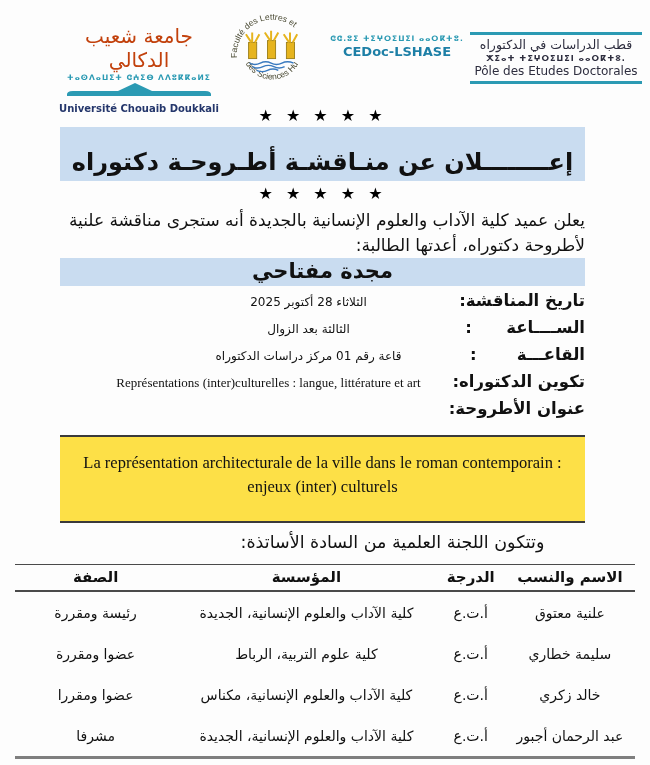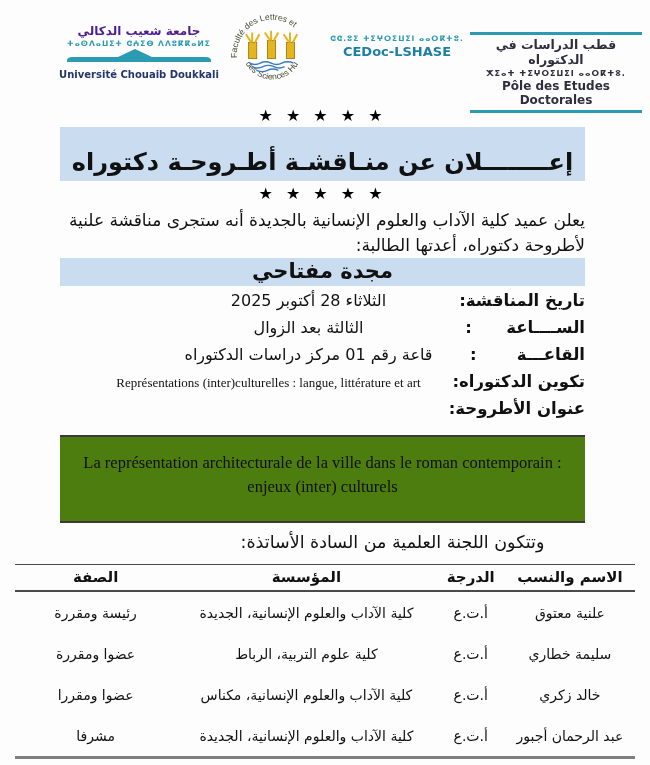--- a/index.html
+++ b/index.html
@@ -4,48 +4,48 @@
 <style>
   html,body{margin:0;padding:0;background:#e8e8e8;}
   .page{
     width:650px;height:765px;background:#fdfdfd;margin:0 auto;
     font-family:"DejaVu Sans",sans-serif;color:#111;overflow:hidden;position:relative;
   }
   
   .header{display:flex;justify-content:space-between;align-items:flex-start;
           margin:10px 8px 0 58px;height:88px;}
   .logo-uni{width:162px;text-align:center;margin-top:14px;}
-  .logo-uni .ar{color:#4c1d95;font-weight:bold;font-size:12px;direction:rtl;}
+  .logo-uni .ar{color:#c2410c;font-weight:normal;font-size:20px;direction:rtl;}
   .logo-uni .tif{color:#2b9ab3;font-weight:bold;font-size:7.5px;letter-spacing:1px;margin-top:1px;}
   .logo-uni .lat{color:#24366b;font-weight:bold;font-size:10px;margin-top:1px;}
   .logo-seal{width:104px;height:90px;}
   .logo-cedoc{width:146px;text-align:center;margin-top:22px;}
   .logo-cedoc .ar{color:#2b9ab3;font-size:14px;font-style:italic;font-weight:bold;direction:rtl;}
   .logo-cedoc .tif{color:#2b9ab3;font-weight:bold;font-size:7.5px;letter-spacing:1px;margin-top:2px;}
   .logo-cedoc .lat{color:#1d7fa6;font-weight:bold;font-size:13px;margin-top:1px;}
   .logo-pole{width:172px;text-align:center;margin-top:20px;}
   .logo-pole .rule{height:3px;background:#2b9ab3;margin:2px 0;}
-  .logo-pole .ar{color:#2e2e3f;font-weight:bold;font-size:12.5px;direction:rtl;margin-top:2px;text-align:center;}
+  .logo-pole .ar{color:#2e2e3f;font-weight:normal;font-size:12.5px;direction:rtl;margin-top:2px;text-align:center;}
   .logo-pole .tif{color:#2e2e3f;font-weight:bold;font-size:8px;letter-spacing:1px;margin-top:2px;}
-  .logo-pole .lat{color:#2e2e3f;font-weight:bold;font-size:12px;margin:1px 0 3px;}
+  .logo-pole .lat{color:#2e2e3f;font-weight:normal;font-size:12px;margin:1px 0 3px;}
   
   .content{margin:0 65px 0 60px;}
   .stars{text-align:center;font-size:16px;letter-spacing:4px;color:#000;margin-top:8px;}
   .title-band{background:#c9dcf0;text-align:center;direction:rtl;
               font-size:24px;font-weight:bold;padding:21px 0 5px;margin-top:2px;}
   .intro{direction:rtl;text-align:right;font-size:17px;line-height:25px;margin-top:5px;}
   .name-band{background:#c9dcf0;text-align:center;direction:rtl;
              font-size:21px;font-weight:bold;padding:1px 0 3px;}
   .details{margin-top:5px;}
   .detail-row{display:flex;direction:rtl;align-items:baseline;min-height:27px;}
   .detail-label{width:138px;font-weight:bold;font-size:16.5px;white-space:pre;}
-  .detail-value{flex:1;text-align:center;font-size:16px;padding-left:110px;}
+  .detail-value{flex:1;text-align:center;font-size:12px;padding-left:110px;}
   .detail-value.latin{font-family:"Liberation Serif","DejaVu Serif",serif;
                       font-size:13px;padding-left:30px;direction:ltr;}
-  .thesis-box{margin-top:9px;background:#4d7c0f;border-top:2px solid #3a3a3a;
+  .thesis-box{margin-top:9px;background:#fde047;border-top:2px solid #3a3a3a;
               border-bottom:2px solid #3a3a3a;text-align:center;
               font-family:"Liberation Serif","DejaVu Serif",serif;
               font-size:16.5px;line-height:24px;padding:14px 6px 22px;}
   .committee-intro{direction:rtl;text-align:center;font-size:17.5px;
                    margin-top:9px;padding-left:140px;}
   
   .jury{margin:12px 15px 0;direction:rtl;}
   table{width:100%;border-collapse:collapse;border-top:1.5px solid #4a4a4a;
         border-bottom:3px solid #7f7f7f;}
   th{font-size:15px;font-weight:bold;padding:3px 2px 4px;border-bottom:2px solid #4a4a4a;}

